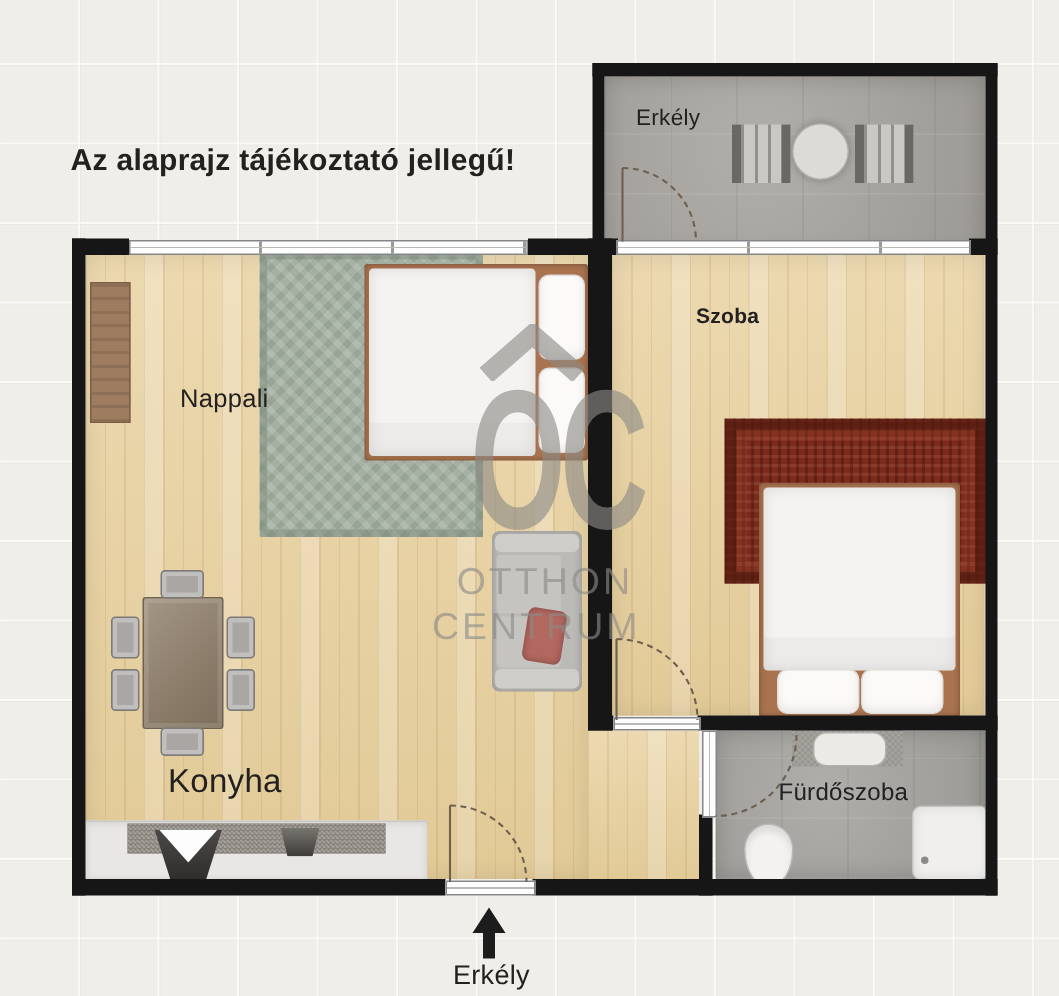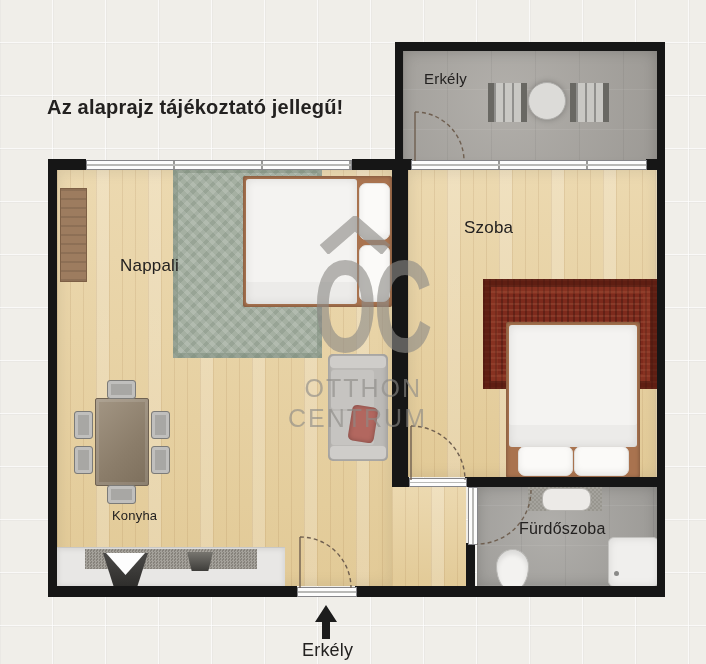--- a/index.html
+++ b/index.html
@@ -190,23 +190,23 @@
   <div class="wm">
     <svg width="78" height="38" viewBox="0 0 78 38" style="display:block;margin:0 auto;">
       <path d="M 8 34 L 39 7 L 70 34" fill="none" stroke="#8d8b87" stroke-width="13"></path>
     </svg>
     <div class="wm-oc">OC</div>
     <div class="wm-line" style="margin-top:14px;">OTTHON</div>
     <div class="wm-line">CENTRUM</div>
   </div>
 
   <div class="label" style="left:424px;top:70px;font-size:15px;">Erkély</div>
-  <div class="label" style="left:464px;top:218px;font-size:17px;">Szoba</div>
+  <div class="label" style="left:464px;top:202px;font-size:14px;font-weight:bold;">Szoba</div>
   <div class="label" style="left:120px;top:256px;font-size:17px;">Nappali</div>
-  <div class="label" style="left:112px;top:508px;font-size:13px;">Konyha</div>
+  <div class="label" style="left:112px;top:508px;font-size:22px;">Konyha</div>
   <div class="label" style="left:519px;top:520px;font-size:16px;">Fürdőszoba</div>
 
   <svg class="overlay" style="left:308px;top:603px;" width="40" height="40" viewBox="0 0 40 40">
     <polygon points="18,2 29,19 22,19 22,36 14,36 14,19 7,19" fill="#1c1c1c"></polygon>
   </svg>
   <div class="label" style="left:302px;top:640px;font-size:18px;">Erkély</div>
 
 </div>
 
 </body></html>

